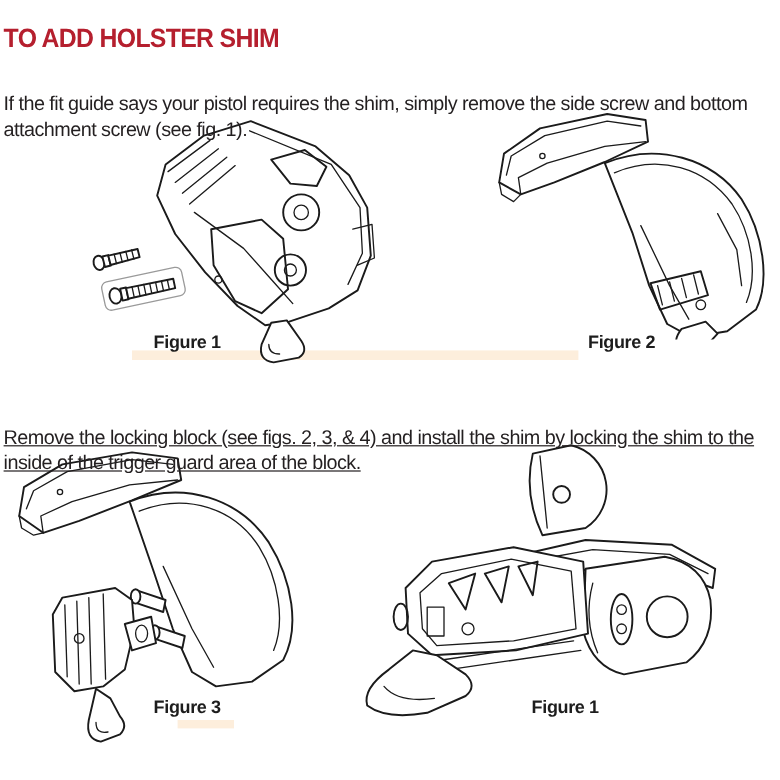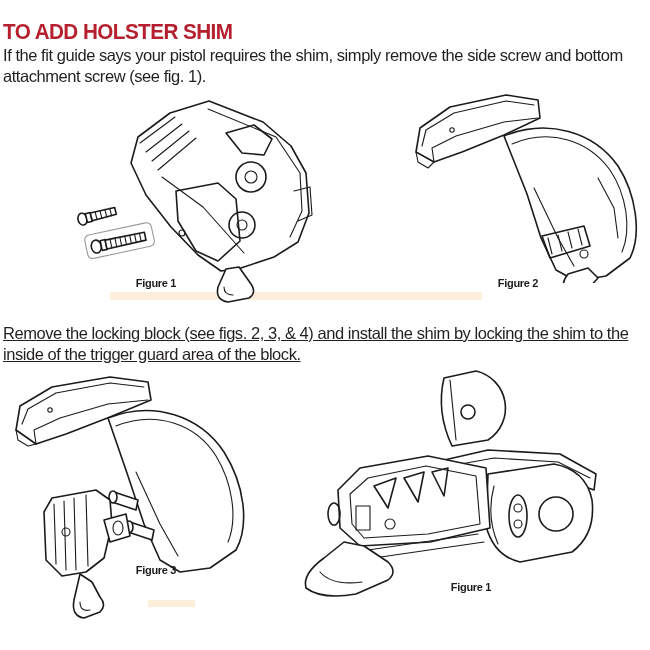--- a/index.html
+++ b/index.html
@@ -15,36 +15,36 @@
   .wm-text { position:absolute; left:163px; top:284px; z-index:1;
              font-size:74px; font-weight:bold; letter-spacing:-3px;
              color:#e8e8e8; font-family:"DejaVu Sans", sans-serif; line-height:1; }
 
   .title { position:absolute; left:3px; top:19px; z-index:3;
            font-size:22px; font-weight:bold; letter-spacing:-0.6px;
            color:#b51f2e; transform:scaleX(0.94); transform-origin:left top;
            white-space:nowrap; }
   .para { position:absolute; left:3px; z-index:3; width:646px;
           font-size:16.5px; line-height:20.5px; letter-spacing:-0.45px;
-          color:#231f20; }
+          color:#231f20;margin-top:32px; }
   .para1 { top:45px; }
   .para2 { top:323px;text-decoration:underline; }
 
   .fig-svg { position:absolute; z-index:2; }
   #fig1-svg { left:58px;  top:95px;  }
   #fig2-svg { left:408px; top:88px;  }
   #fig3-svg { left:8px;   top:372px; }
   #fig4-svg { left:298px; top:366px; }
 
   .caption { position:absolute; z-index:3; width:100px; text-align:center;
-             font-size:11px; font-weight:bold; color:#1d1d1d;
+             font-size:15px; font-weight:bold; color:#1d1d1d;
              letter-spacing:-0.3px; }
   #cap1 { left:106px; top:277px; }
   #cap2 { left:468px; top:277px; }
-  #cap3 { left:106px; top:564px;text-align:center; }
+  #cap3 { left:106px; top:581px;text-align:center; }
   #cap4 { left:421px; top:581px; }
 
   svg .ln { stroke:#1b1b1b; stroke-width:1.6; fill:#fff;
             stroke-linejoin:round; stroke-linecap:round; }
   svg .nf { fill:none; }
   svg .thin { stroke-width:1.1; }
   svg .ghost { stroke:#9a9a9a; stroke-width:1.1; fill:none; }
 </style>
 </head>
 <body>

